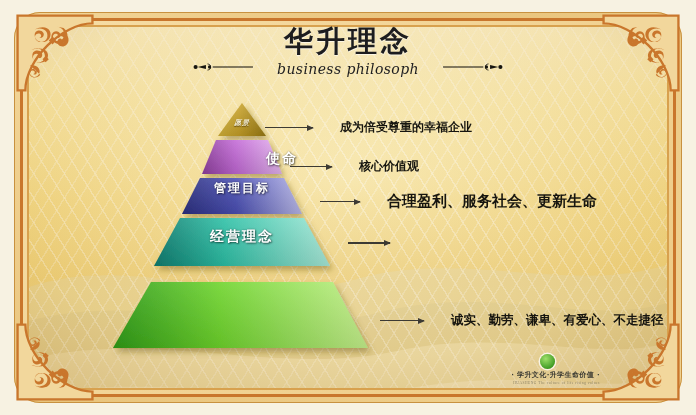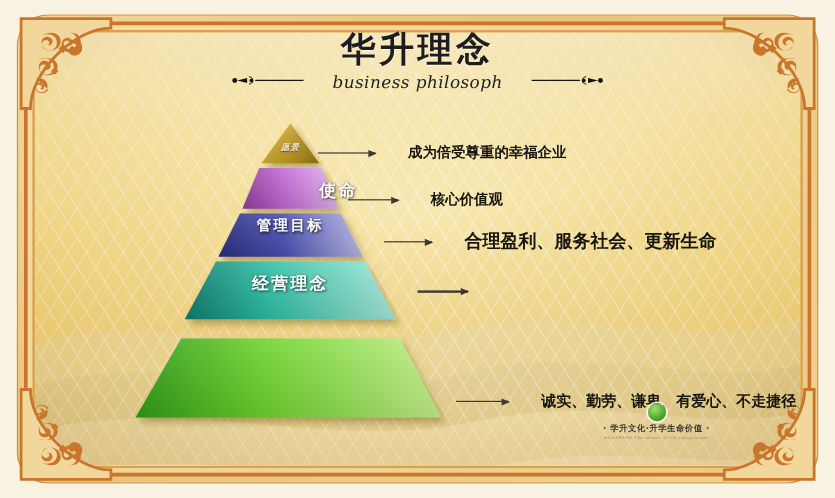--- a/index.html
+++ b/index.html
@@ -71,24 +71,24 @@
   .arrow .head{position:absolute;right:-1px;top:50%;transform:translateY(-50%);
     width:0;height:0;border-left:7px solid #3c3a33;
     border-top:3.6px solid transparent;border-bottom:3.6px solid transparent;}
   .desc{margin-left:27px;white-space:nowrap;color:#16150f;font-weight:bold;
     font-family:"DejaVu Sans","Liberation Sans",sans-serif;}
 
   .row-0{left:265px;top:119px;}  .row-0 .arrow{width:48px;} .row-0 .desc{font-size:12px;}
   .row-1{left:290px;top:158px;}  .row-1 .arrow{width:42px;} .row-1 .desc{font-size:12px;}
   .row-2{left:320px;top:192px;}  .row-2 .arrow{width:40px;} .row-2 .desc{font-size:15px;}
   .row-3{left:348px;top:238px;}  .row-3 .arrow{width:42px;} .row-3 .desc{font-size:12.5px;}
-  .row-4{left:380px;top:326px;justify-content:center;}  .row-4 .arrow{width:44px;} .row-4 .desc{font-size:12.5px;}
-
-  
-  .logo{position:absolute;right:96px;bottom:48px;width:106px;text-align:center;}
+  .row-4{left:380px;top:312px;justify-content:center;}  .row-4 .arrow{width:44px;} .row-4 .desc{font-size:12.5px;}
+
+  
+  .logo{position:absolute;right:96px;bottom:30px;width:106px;text-align:right;}
   .logo-mark{width:15px;height:15px;border-radius:50%;margin:0 auto 1px;
     background:radial-gradient(circle at 38% 32%, #9fe06a, #3e9b24 72%, #2c7a18);
     box-shadow:0 0 0 1.5px rgba(255,255,255,.75);}
   .logo-cn{font-size:7px;font-weight:bold;color:#3a3a32;letter-spacing:.4px;
     font-family:"DejaVu Sans","Liberation Sans",sans-serif;white-space:nowrap;}
   .logo-en{font-size:3.6px;color:#8a7f5e;letter-spacing:.5px;margin-top:1px;
     font-family:"Liberation Serif",serif;white-space:nowrap;}
 </style>
 </head>
 <body>

